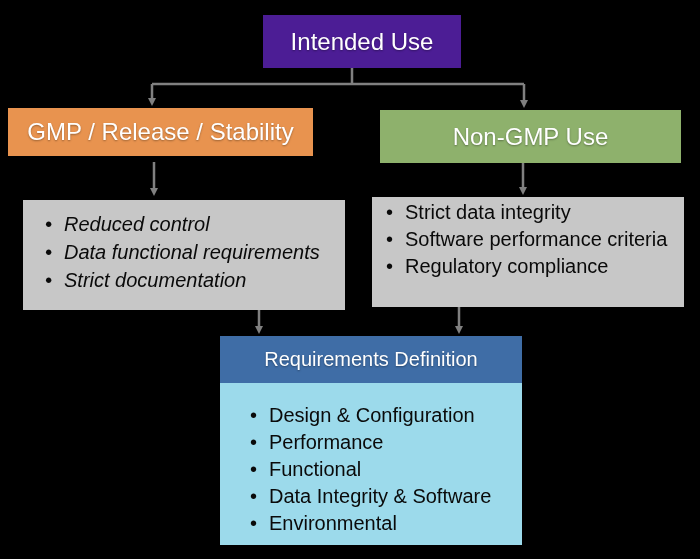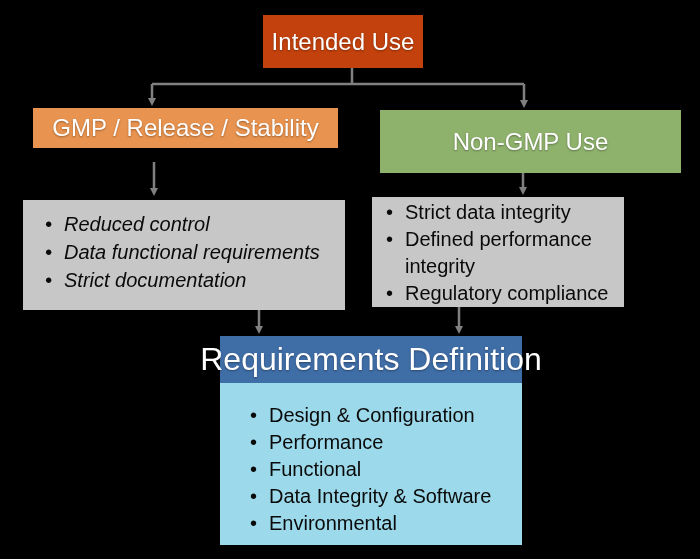--- a/index.html
+++ b/index.html
@@ -11,40 +11,40 @@
     overflow:hidden;
   }
   .node{
     position:absolute;
     display:flex;align-items:center;justify-content:center;
     color:#fff;
     font-size:24px;
     text-shadow:0 1px 2px rgba(0,0,0,0.35);
     white-space:nowrap;
   }
-  #intended-use{left:263px;top:15px;width:160px;height:53px;background:#c2410c;}
-  #gmp-box{left:33px;top:108px;width:305px;height:40px;background:#E8934F;}
-  #nongmp-box{left:380px;top:110px;width:301px;height:63px;background:#8EB16C;}
+  #intended-use{left:263px;top:15px;width:198px;height:53px;background:#4c1d95;}
+  #gmp-box{left:8px;top:108px;width:305px;height:48px;background:#E8934F;}
+  #nongmp-box{left:380px;top:110px;width:301px;height:53px;background:#8EB16C;}
 
   .detail-box{
     position:absolute;
     background:#C7C7C7;
     color:#0a0a0a;
     font-size:20px;
   }
   #gmp-details{left:23px;top:200px;width:322px;height:110px;font-style:italic;}
   #gmp-details ul{line-height:28px;padding-top:10px;}
-  #nongmp-details{left:372px;top:197px;width:252px;height:110px;}
+  #nongmp-details{left:372px;top:197px;width:312px;height:110px;}
   #nongmp-details ul{line-height:27px;padding-top:2px;}
 
   #req-box{position:absolute;left:220px;top:336px;width:302px;height:209px;background:#9CDAEB;}
   #req-header{
     height:47px;background:#3F6DA6;color:#fff;
     display:flex;align-items:center;justify-content:center;
-    font-size:32px;text-shadow:0 1px 2px rgba(0,0,0,0.35);white-space:nowrap;
+    font-size:20px;text-shadow:0 1px 2px rgba(0,0,0,0.35);white-space:nowrap;
   }
   #req-body{color:#0a0a0a;font-size:20px;}
   #req-body ul{line-height:27px;padding-top:19px;}
 
   ul.bullets{margin:0;padding:0;list-style:none;}
   #gmp-details ul.bullets{padding-left:22px;}
   #nongmp-details ul.bullets{padding-left:14px;}
   #req-body ul.bullets{padding-left:30px;}
   ul.bullets li{position:relative;padding-left:19px;}
   ul.bullets li::before{
@@ -92,21 +92,21 @@
     <ul class="bullets">
       <li>Reduced control</li>
       <li>Data functional requirements</li>
       <li>Strict documentation</li>
     </ul>
   </div>
 
   <div class="detail-box" id="nongmp-details">
     <ul class="bullets">
       <li>Strict data integrity</li>
-      <li>Defined performance integrity</li>
+      <li>Software performance criteria</li>
       <li>Regulatory compliance</li>
     </ul>
   </div>
 
   <div id="req-box">
     <div id="req-header">
       <span>Requirements Definition</span>
     </div>
     <div id="req-body">
       <ul class="bullets">

